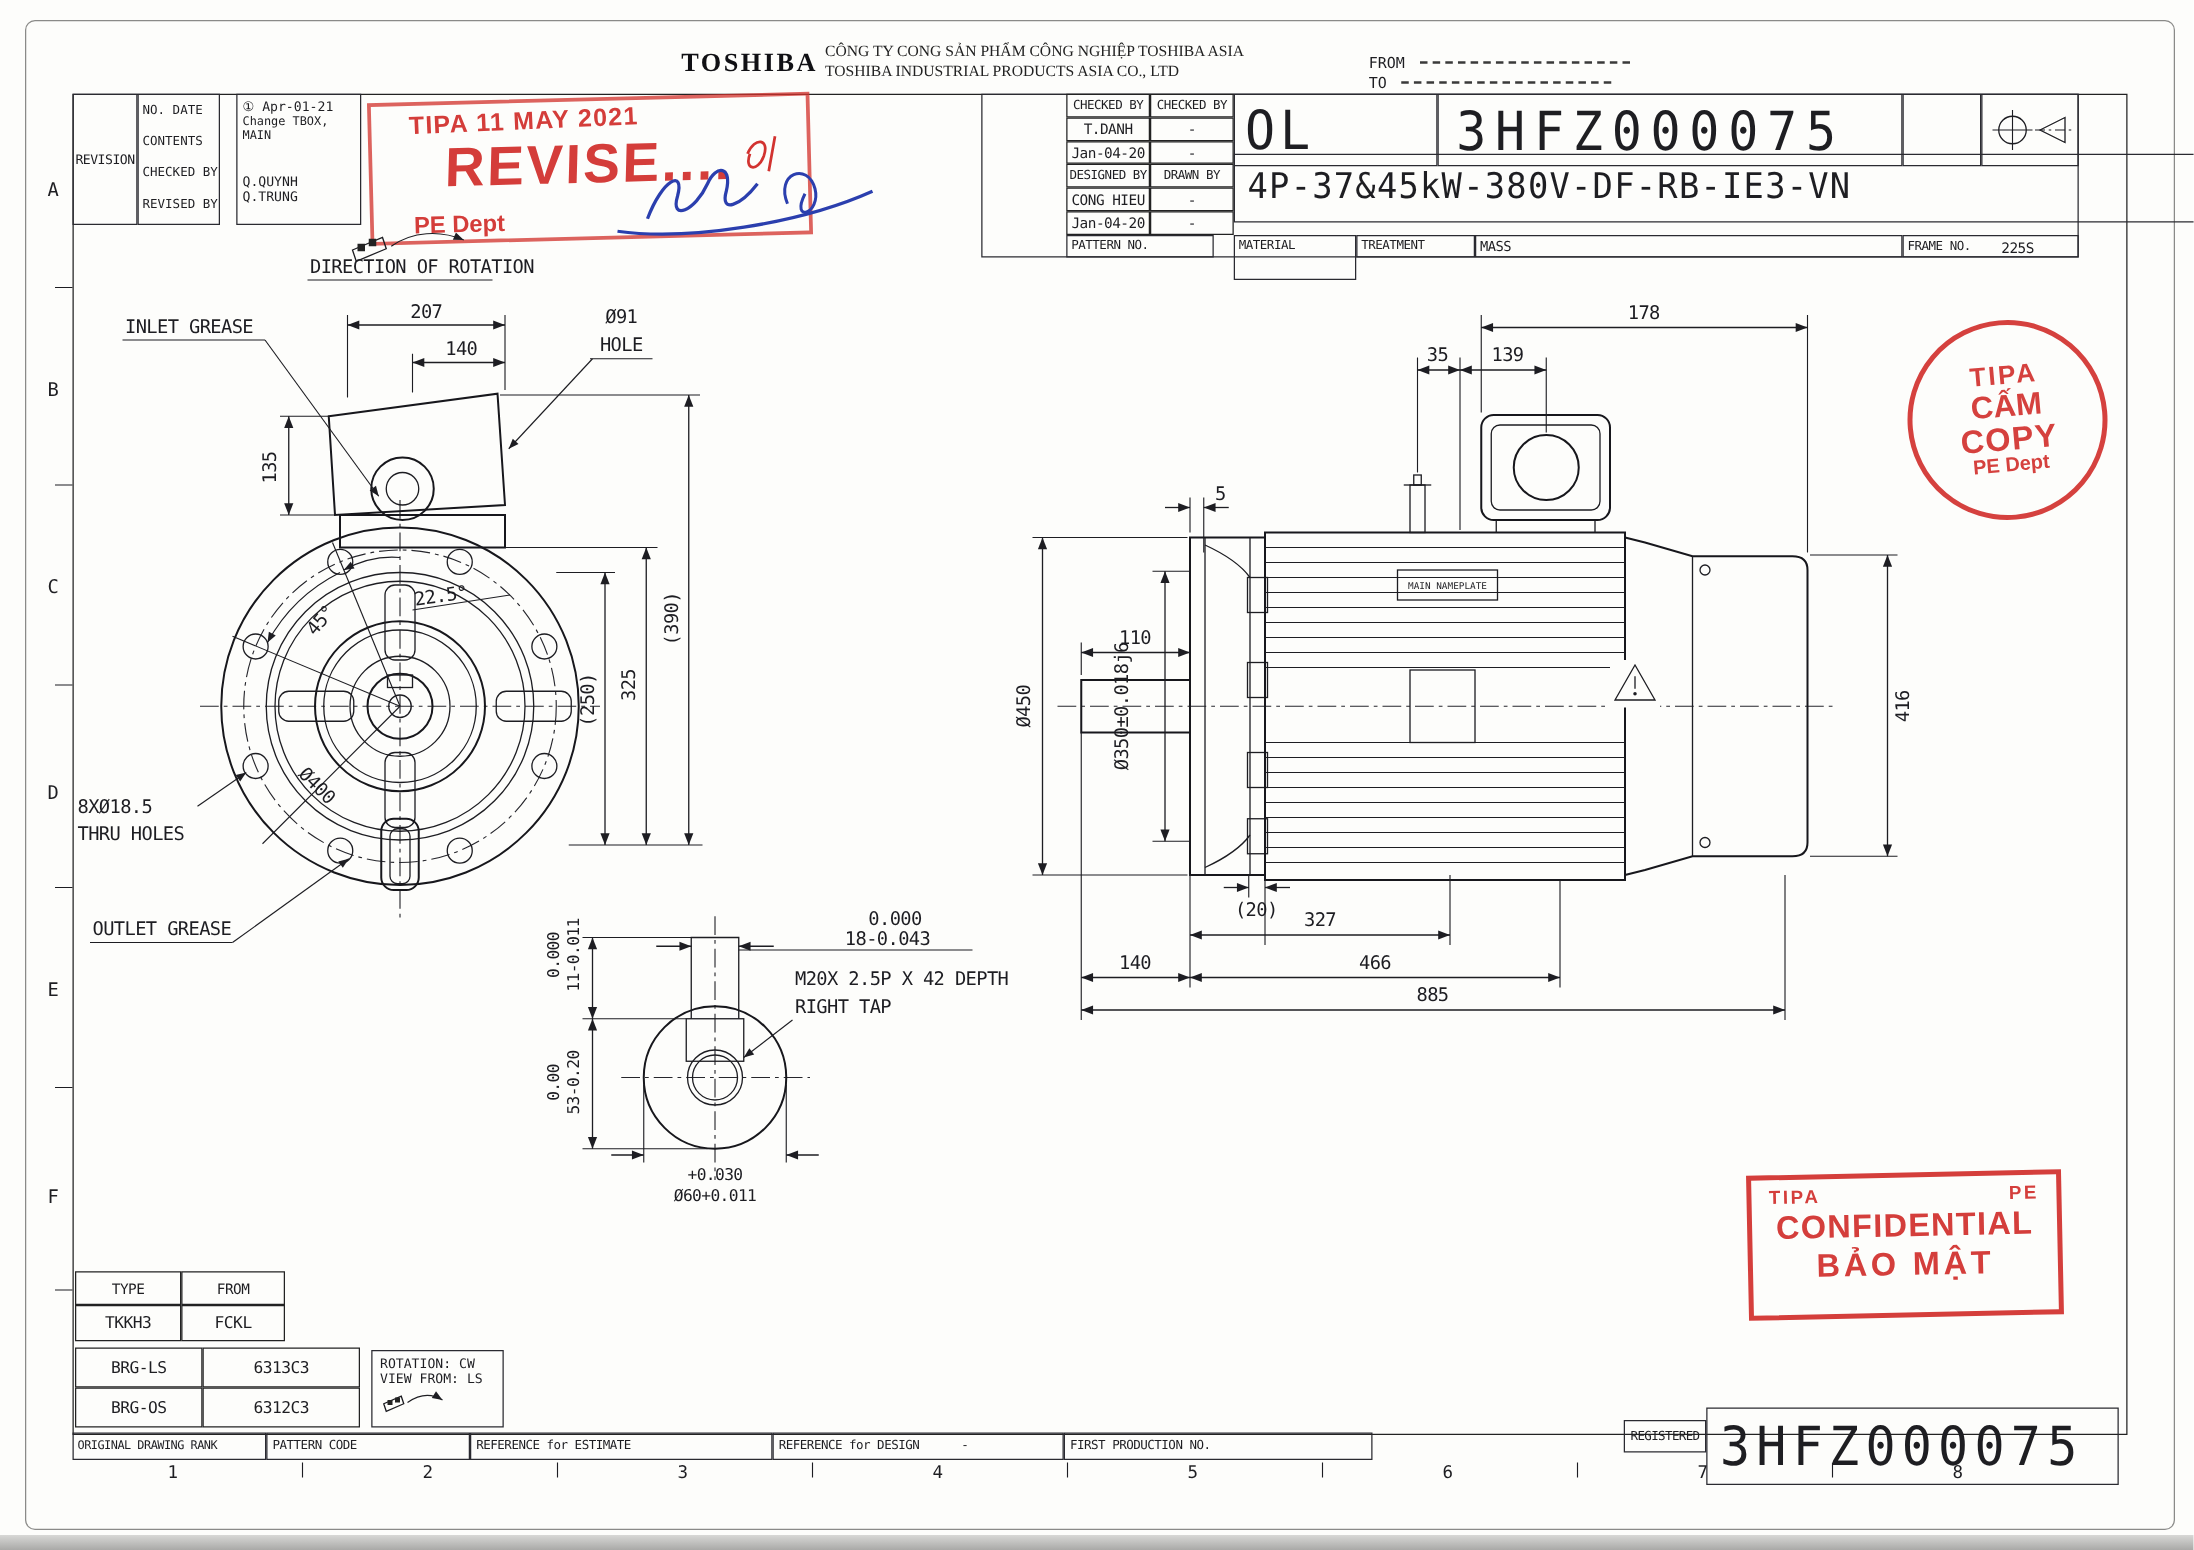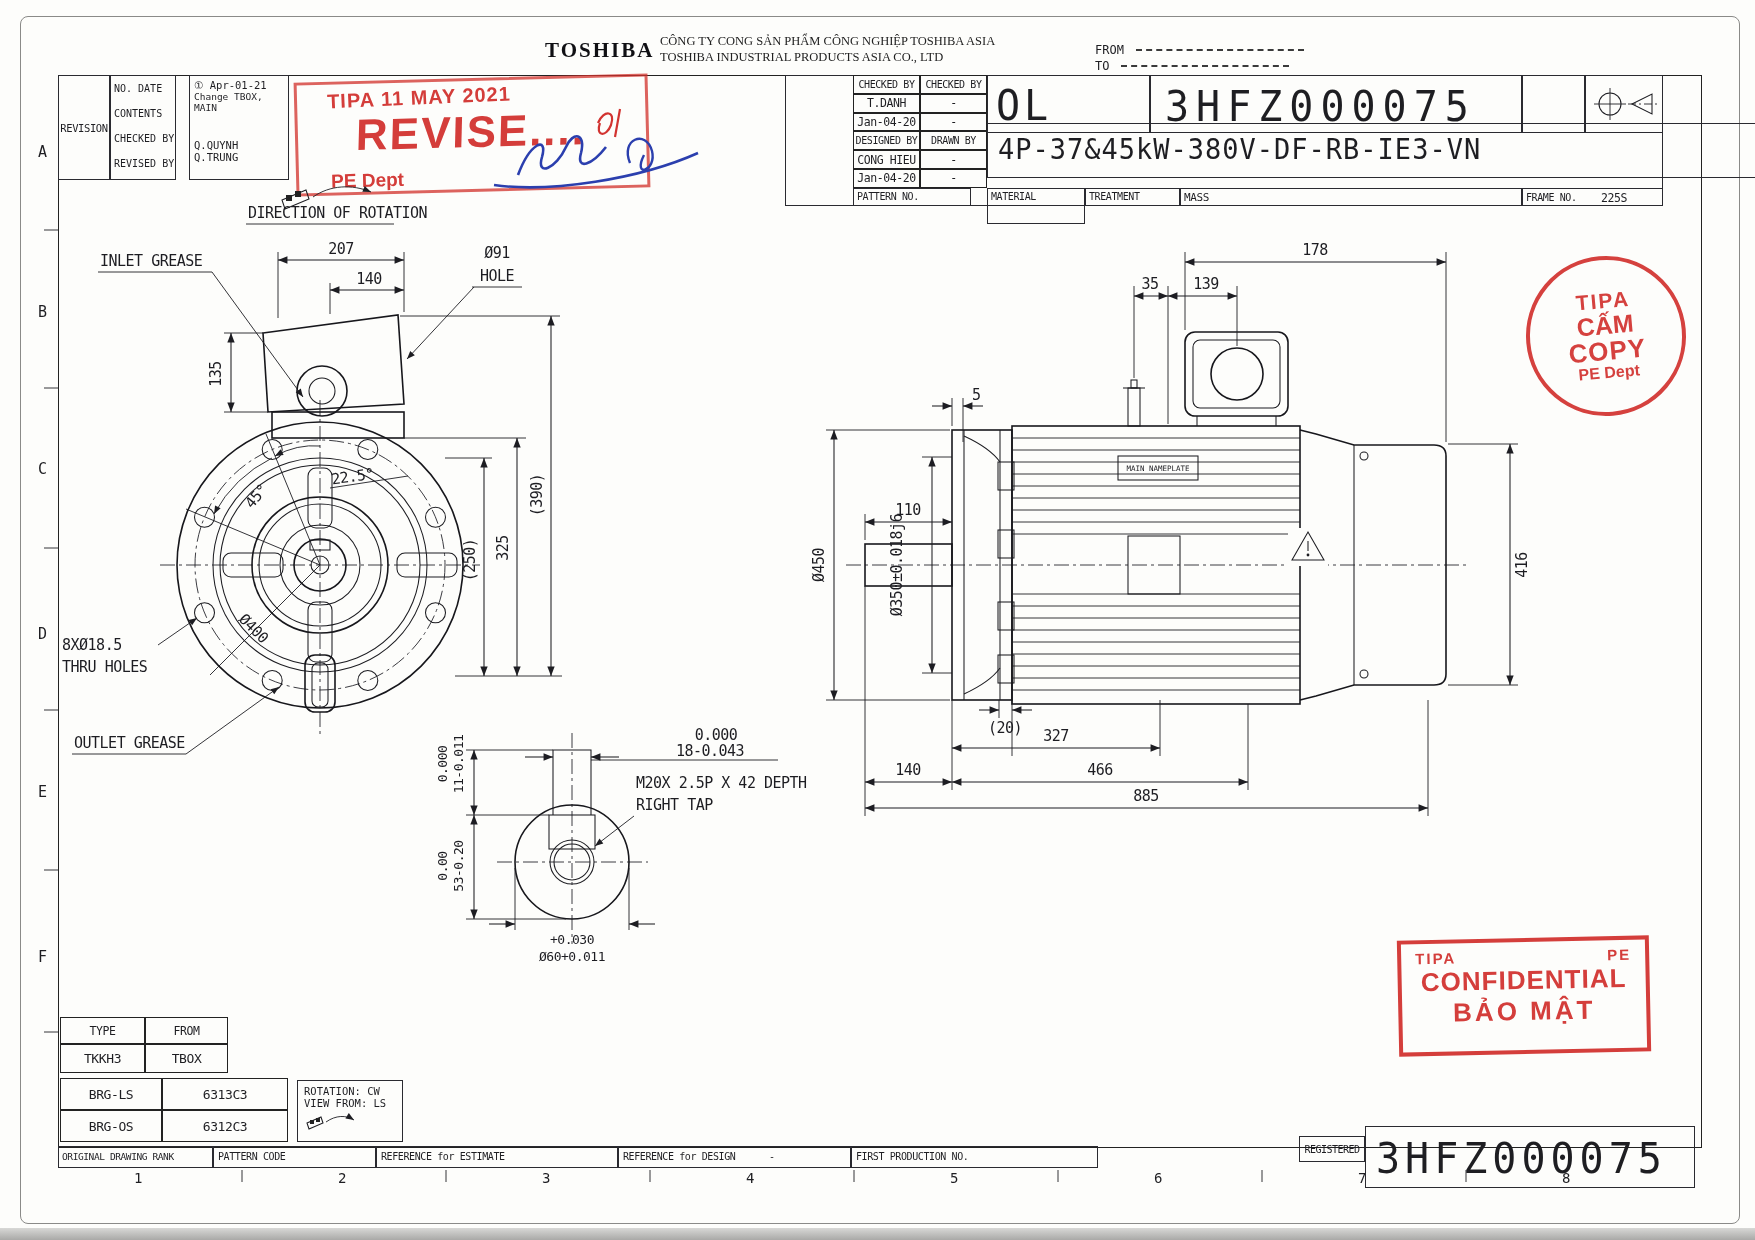--- a/index.html
+++ b/index.html
@@ -399,21 +399,21 @@
         <span>PE</span>
       </div>
       <div style="font-size:26px;text-align:center;letter-spacing:1px">CONFIDENTIAL</div>
       <div style="font-size:26px;text-align:center;letter-spacing:3px">BẢO MẬT</div>
   </div>
 
   <div class="abs" style="left:60px;top:1017px;width:168px;height:56px;display:grid;grid-template-columns:85px 83px;grid-template-rows:27px 29px">
       <div class="ctr val" style="border:1.2px solid #222">TYPE</div>
       <div class="ctr val" style="border:1.2px solid #222">FROM</div>
       <div class="ctr val" style="border:1.2px solid #222;font-size:13px">TKKH3</div>
-      <div class="ctr val" style="border:1.2px solid #222;font-size:13px">TBOX</div>
+      <div class="ctr val" style="border:1.2px solid #222;font-size:13px">FCKL</div>
   </div>
 
   <div class="abs" style="left:60px;top:1078px;width:228px;height:64px;display:grid;grid-template-columns:102px 126px;grid-template-rows:32px 32px">
       <div class="ctr val" style="border:1.2px solid #222;font-size:13px">BRG-LS</div>
       <div class="ctr val" style="border:1.2px solid #222;font-size:13px">6313C3</div>
       <div class="ctr val" style="border:1.2px solid #222;font-size:13px">BRG-OS</div>
       <div class="ctr val" style="border:1.2px solid #222;font-size:13px">6312C3</div>
   </div>
 
   <div class="cell" style="left:297px;top:1080px;width:106px;height:62px;padding:4px 6px">

